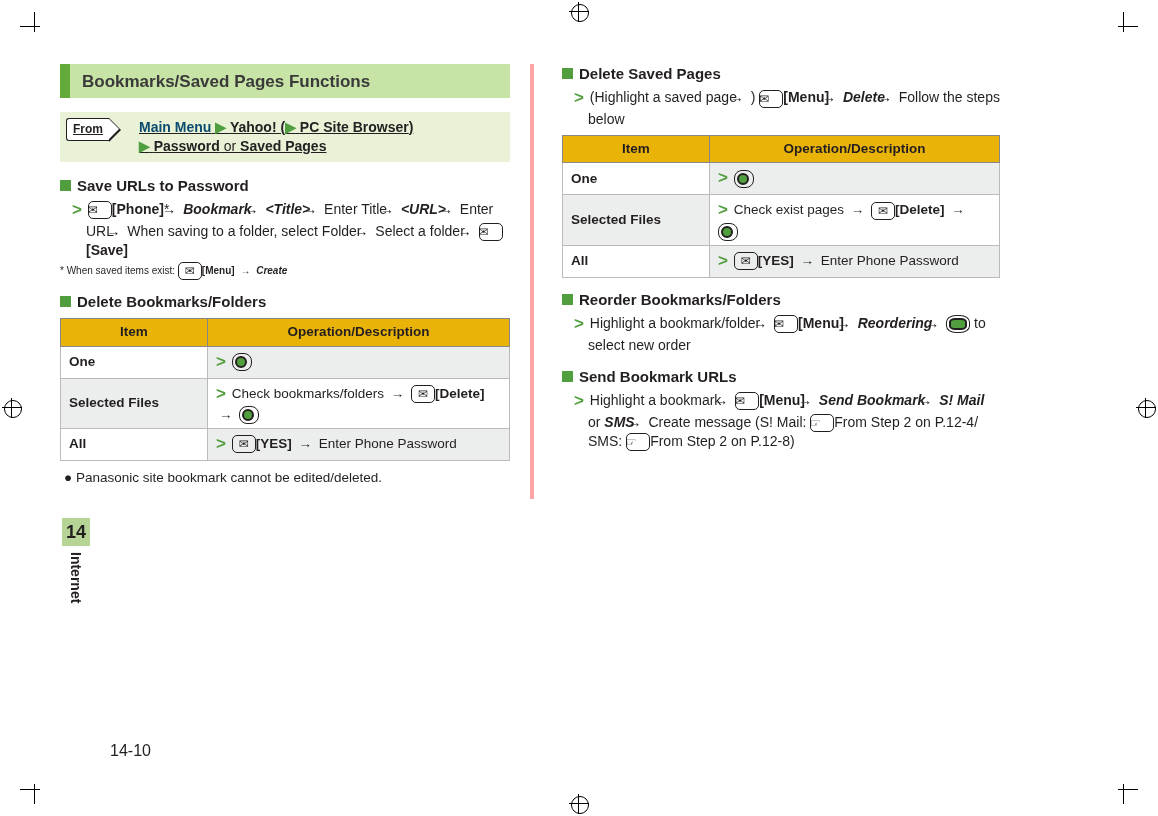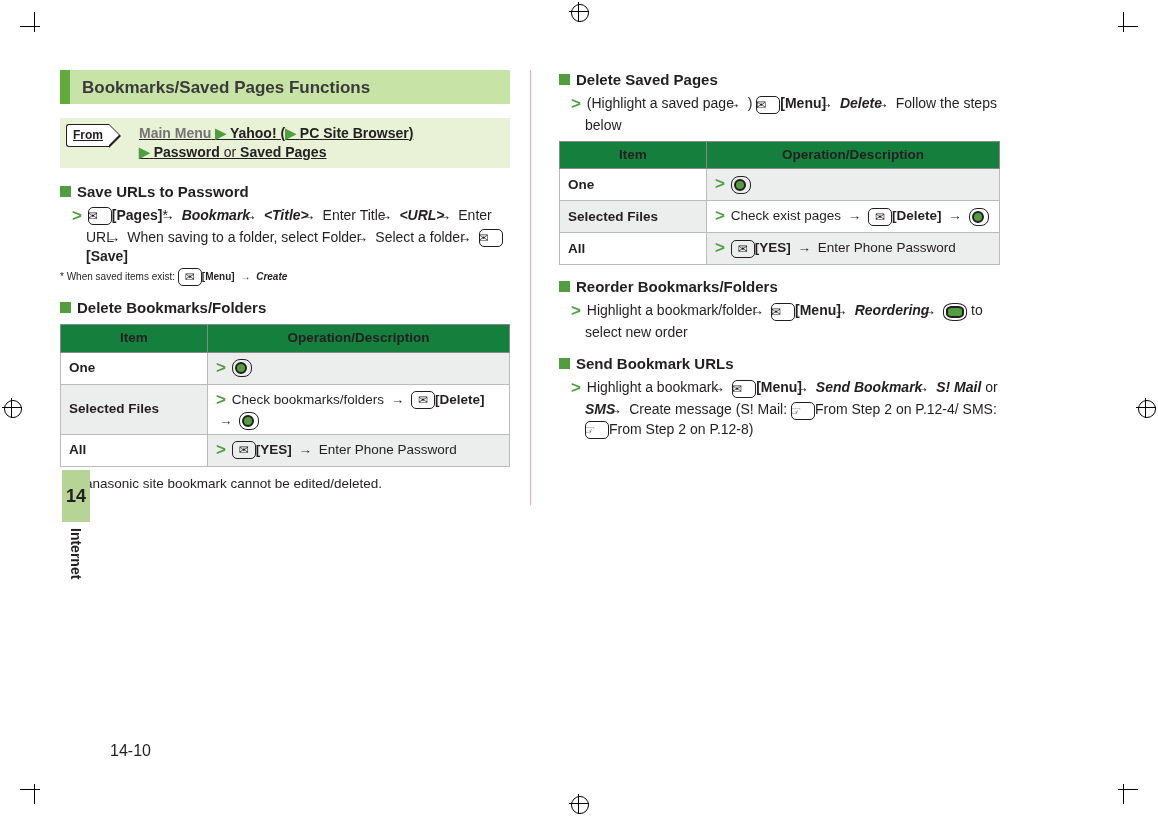--- a/index.html
+++ b/index.html
@@ -5,25 +5,25 @@
   html,body{margin:0;padding:0;}
   body{
     font-family:"Helvetica Neue",Helvetica,Arial,sans-serif;
     width:1158px;height:816px;
     position:relative;
     color:#231f20;
     font-size:14px;
     line-height:1.35;
   }
   .page{
-    position:absolute;left:60px;top:70px;width:1038px;
+    position:absolute;left:60px;top:64px;width:1038px;
   }
   .cols{display:flex;gap:0;}
   .col{width:470px;padding-right:20px;box-sizing:border-box;}
-  .col2{border-left:1px solid #fca5a5;padding-left:28px;width:490px;}
+  .col2{border-left:4px solid #fca5a5;padding-left:28px;width:490px;}
   .title-bar{
     background:#c7e3a6;
     display:flex;align-items:stretch;
     height:34px;
     margin-bottom:14px;
   }
   .title-bar .accent{width:10px;background:#62ab3b;}
   .title-bar .txt{
     font-weight:bold;color:#3a3a3a;font-size:17px;
     padding:7px 12px;
@@ -43,21 +43,21 @@
     content:"";position:absolute;right:-12px;top:-1.5px;
     width:0;height:0;border-top:12px solid transparent;border-bottom:12px solid transparent;
     border-left:12px solid #231f20;
   }
   .from-tag::before{
     content:"";position:absolute;right:-9.5px;top:0px;
     width:0;height:0;border-top:10.5px solid transparent;border-bottom:10.5px solid transparent;
     border-left:10.5px solid #fff;z-index:2;
   }
   .path{font-size:14px;}
-  .gmenu{color:#737373;font-weight:bold;}
+  .gmenu{color:#0c4a6e;font-weight:bold;}
   .tri{color:#4f9e3f;font-weight:bold;}
   .pbold{font-weight:bold;color:#222;}
   .sect{margin-bottom:12px;}
   .sect-h{font-weight:bold;font-size:15px;margin-bottom:3px;}
   .sq{display:inline-block;width:11px;height:11px;background:#509e3d;margin-right:6px;vertical-align:baseline;}
   .gt{color:#509e3d;font-weight:bold;font-size:17px;vertical-align:-1px;margin-right:2px;}
   .step{padding-left:18px;text-indent:-14px;margin:2px 0 2px 8px;}
   .note{font-size:10px;margin-left:0;margin-top:2px;}
   .ital{font-style:italic;font-weight:bold;}
   .arrow{display:inline-block;margin:0 3px;font-weight:bold;}
@@ -75,35 +75,35 @@
   .key.nav{border-radius:10px/7px;padding:2px 2px;}
   .key.nav::before{
     content:"";display:block;width:14px;height:8px;border:2px solid #231f20;border-radius:6px/4px;
     background:#509e3d;
   }
   .key.hand::before{content:"\261E";font-size:12px;}
   table.ops{
     width:100%;border-collapse:collapse;font-size:13.5px;margin-top:6px;
   }
   table.ops th{
-    background:#15803d;text-align:center;font-weight:bold;
+    background:#eab308;text-align:center;font-weight:bold;
     border:1px solid #888;padding:4px 6px;
   }
   table.ops td{
     border:1px solid #bbb;padding:4px 8px;
   }
   table.ops tr:nth-child(even) td{background:#eceded;}
   table.ops td.k{background:#eceded;font-weight:bold;width:130px;}
   table.ops tr.odd td.k{background:#fff;}
   .bullet{margin-top:8px;font-size:13.5px;padding-left:16px;text-indent:-12px;}
   .sidetab{
     position:absolute;left:62px;top:470px;width:28px;text-align:center;
   }
   .sidetab .num{
-    background:#b6d495;font-weight:bold;font-size:18px;padding:14px 0;
+    background:#b6d495;font-weight:bold;font-size:18px;padding:2px 0;margin-top:48px;
   }
   .sidetab .lbl{
     writing-mode:vertical-rl;font-weight:bold;font-size:14px;
     margin-top:6px;display:inline-block;
   }
   .pgnum{position:absolute;left:110px;top:740px;font-size:16px;}
   .crop{position:absolute;width:26px;height:26px;}
   .crop::before,.crop::after{content:"";position:absolute;background:#000;}
   .crop-tl{left:14px;top:6px;} .crop-tr{right:14px;top:6px;}
   .crop-bl{left:14px;bottom:6px;} .crop-br{right:14px;bottom:6px;}
@@ -159,21 +159,21 @@
           <span class="pbold">PC Site Browser</span><span class="pbold">)</span><br>
           <span class="tri">▶</span>
           <span class="pbold">Password</span><span> or </span><span class="pbold">Saved Pages</span>
         </span>
       </div>
 
       <div class="sect">
         <div class="sect-h"><span class="sq"></span><span>Save URLs to Password</span></div>
         <div class="step">
           <span class="gt">&gt;</span>
-          <span class="key env"></span><b>[Pages]</b><span>*</span>
+          <span class="key env"></span><b>[Phone]</b><span>*</span>
           <span class="arrow">→</span>
           <span class="ital">Bookmark</span>
           <span class="arrow">→</span>
           <span class="ital">&lt;Title&gt;</span>
           <span class="arrow">→</span>
           <span>Enter Title</span>
           <span class="arrow">→</span>
           <span class="ital">&lt;URL&gt;</span>
           <span class="arrow">→</span>
           <span>Enter URL</span>

